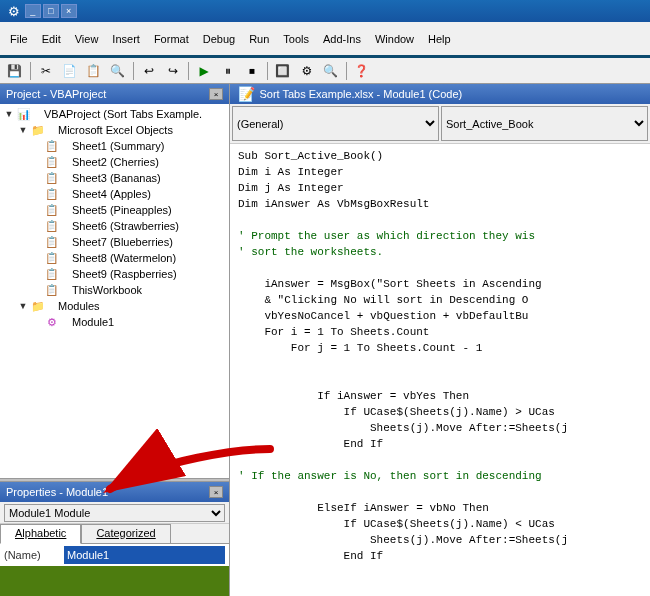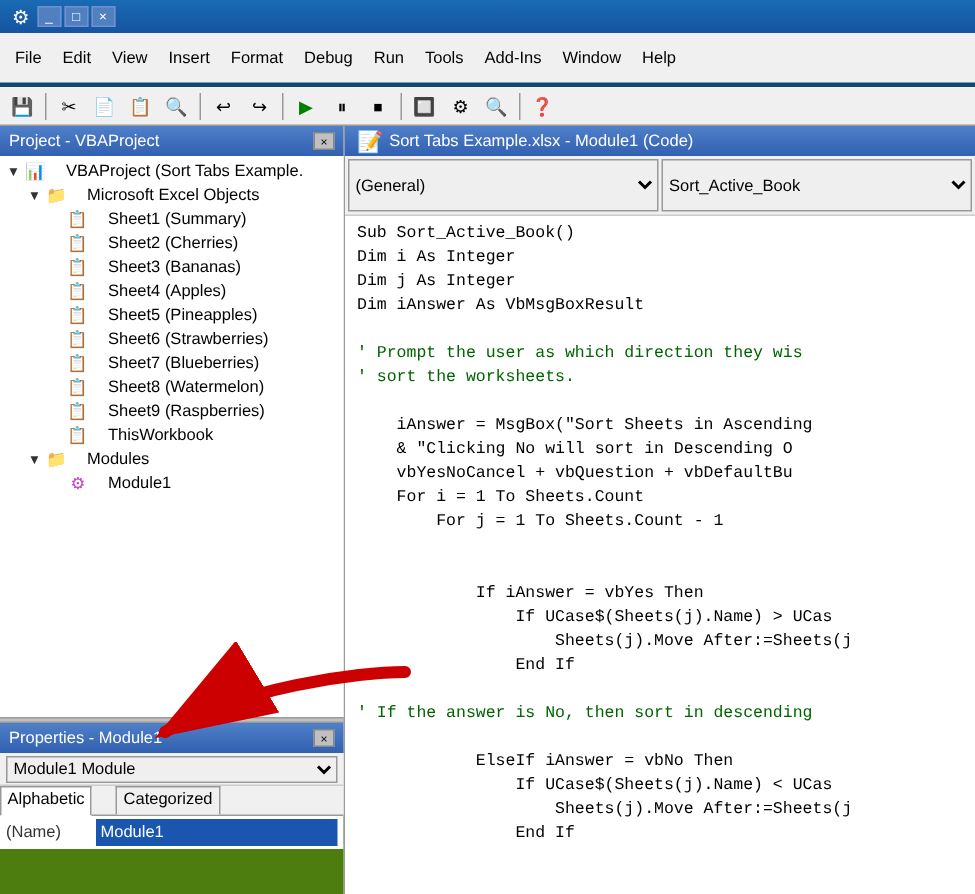--- a/index.html
+++ b/index.html
@@ -235,27 +235,28 @@
     }
 
     .properties-tabs {
       display: flex;
       border-bottom: 1px solid #999;
       background: #f0f0f0;
       flex-shrink: 0;
       height: 20px;
     }
     .prop-tab {
-      padding: 2px 4px;
+      padding: 2px 14px;
       font-size: 11px;
       cursor: pointer;
       border: 1px solid #999;
       border-bottom: none;
-      margin-right: 16px;
-      background: #f0f0f0;
+      margin-right: 0;
+      background: #f0f0f0;
+      text-decoration: underline;
     }
     .prop-tab.active {
       background: white;
       border-bottom: 1px solid white;
       margin-bottom: -1px;
     }
 
     .properties-grid {
       display: flex;
       align-items: center;

